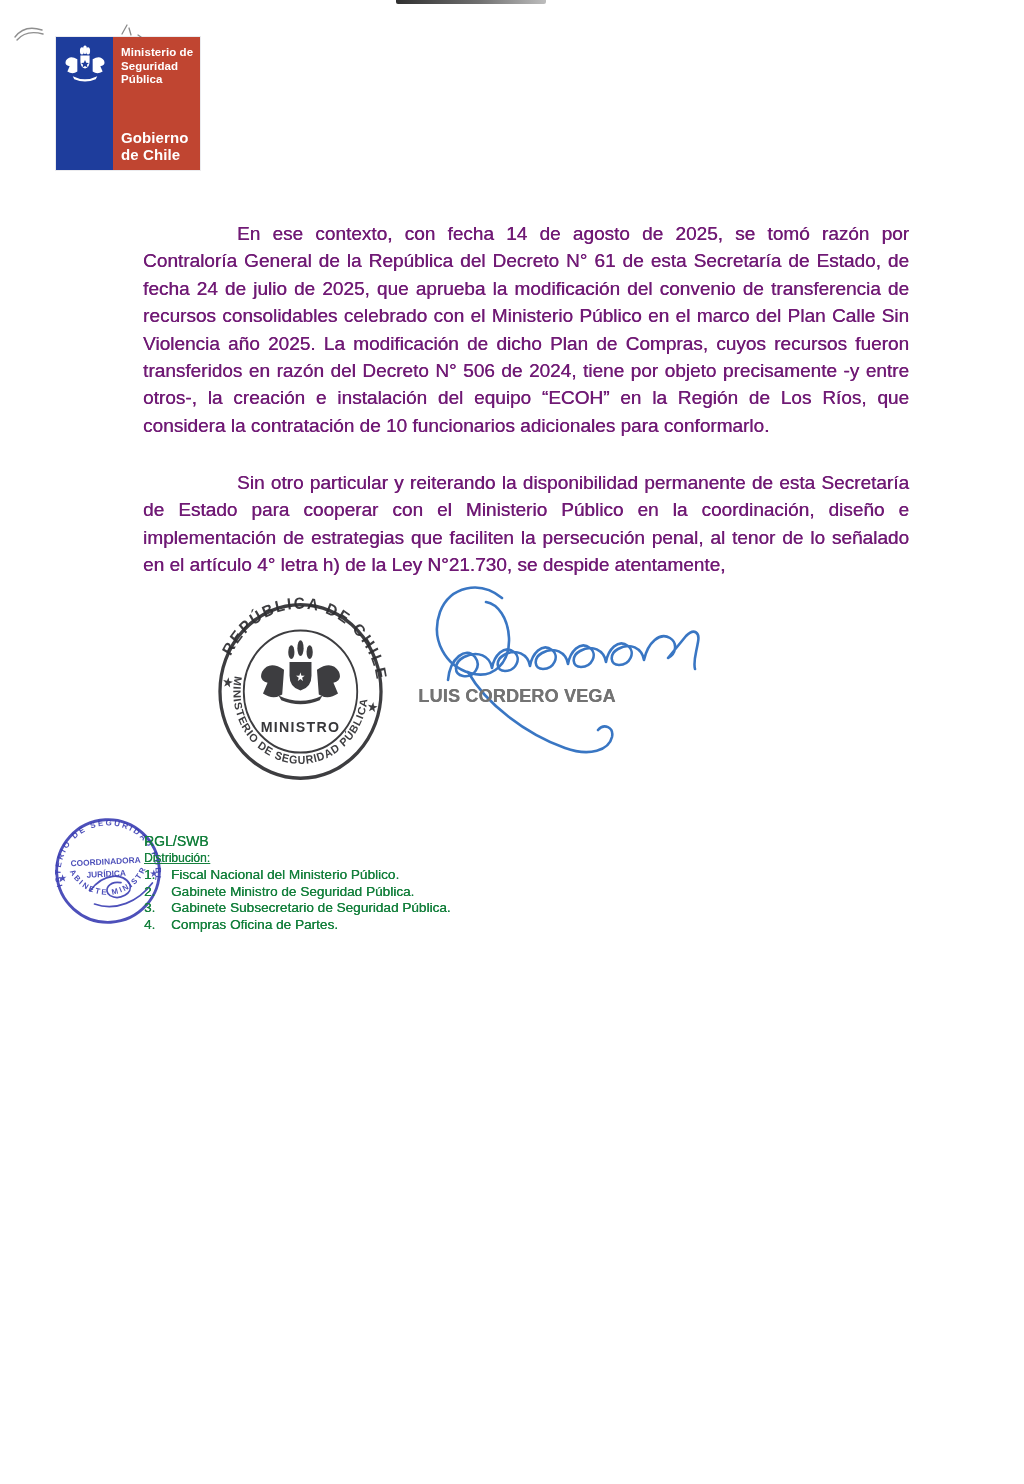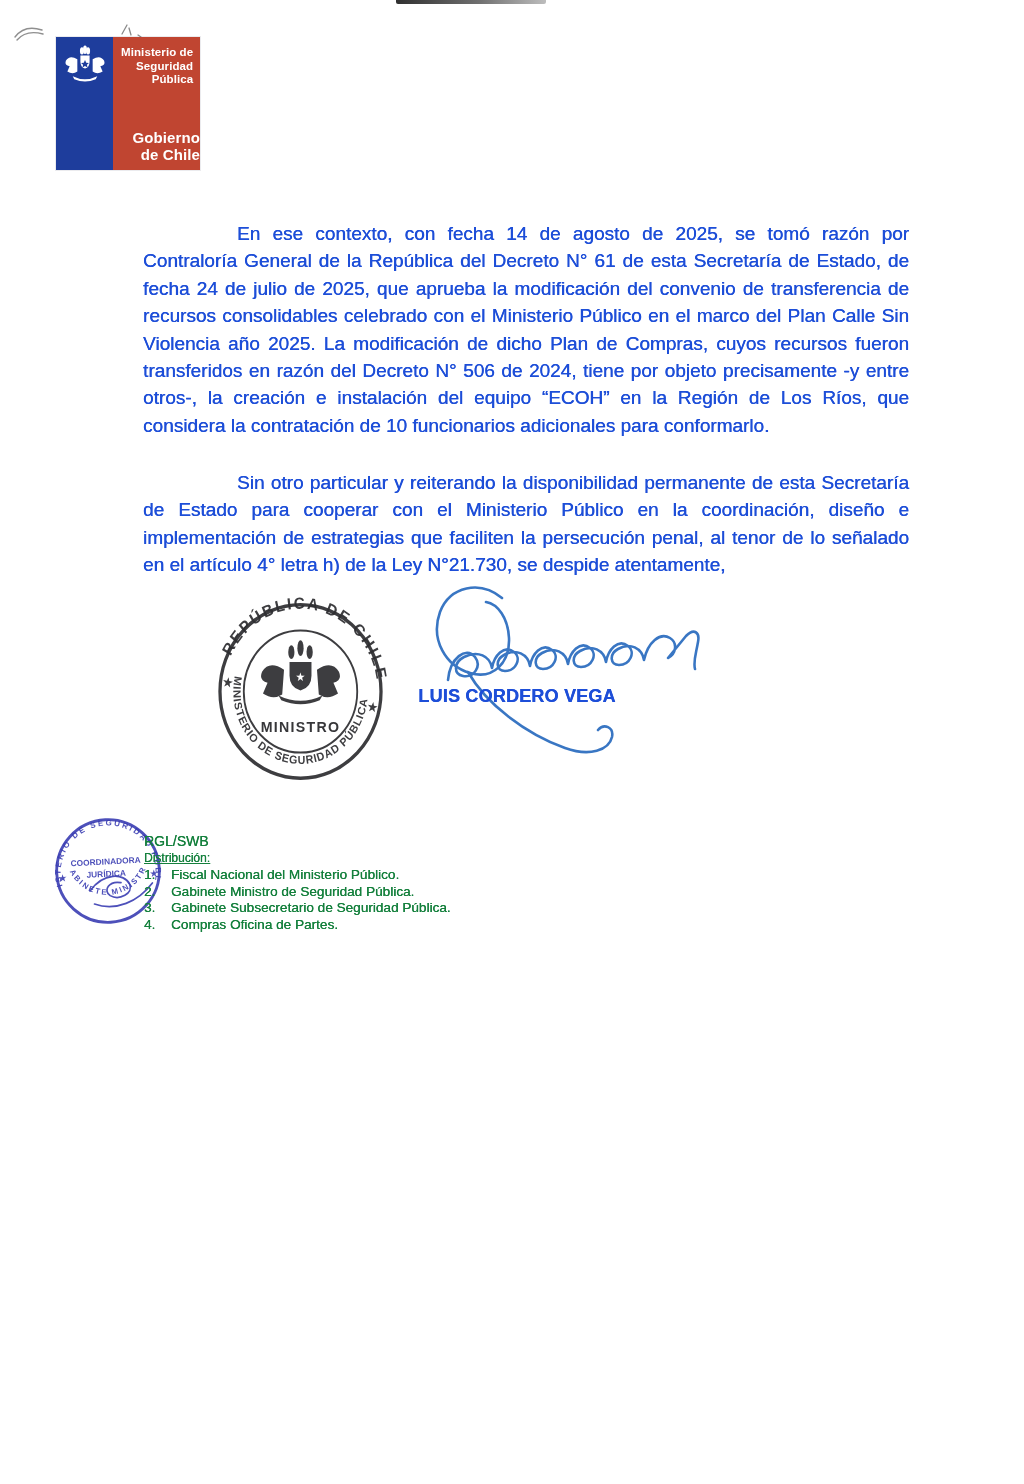--- a/index.html
+++ b/index.html
@@ -17,54 +17,54 @@
     position:absolute;left:396px;top:0;width:150px;height:4px;
     background:linear-gradient(90deg,#303030 0%,#6f6f6f 55%,#bdbdbd 100%);
     border-radius:0 0 2px 2px;
   }
   .pen-mark{position:absolute;left:12px;top:23px;width:36px;height:20px;}
   .tick-mark{position:absolute;left:104px;top:22px;width:40px;height:18px;}
 
   
   .logo{
     position:absolute;left:56px;top:37px;width:144px;height:133px;
-    display:flex;box-shadow:0 0 0 1px rgba(120,120,140,.15);text-align:right;
+    display:flex;box-shadow:0 0 0 1px rgba(120,120,140,.15);
   }
   .logo-blue{width:57px;background:#1e3d9c;position:relative;}
   .logo-red{flex:1;background:#c04531;position:relative;color:#fff;}
   .coat{position:absolute;left:50%;top:8px;transform:translateX(-50%);}
   .logo-ministry{
     position:absolute;left:8px;top:9px;
     font-size:11.5px;font-weight:bold;line-height:13.5px;letter-spacing:.1px;
   }
   .logo-gov{
     position:absolute;left:8px;bottom:7px;
     font-size:15px;font-weight:bold;letter-spacing:.1px;
   }
 
   
   .para{
     position:absolute;left:143px;width:766px;margin:0;
     font-size:19px;line-height:27.4px;
     text-align:justify;
-    color:#1d4ed8;
+    color:#701a75;
     text-shadow:0.35px 0 0 currentColor;
     text-indent:94px;
   }
   .p1{top:220px;}
   .p2{top:458px;margin-top:11px;}
 
   
   .seal{position:absolute;left:209px;top:593px;width:183px;height:197px;mix-blend-mode:multiply;}
   .signature{position:absolute;left:402px;top:576px;width:330px;height:192px;mix-blend-mode:multiply;}
   .legal-stamp{position:absolute;left:51px;top:814px;width:114px;height:114px;mix-blend-mode:multiply;transform:rotate(-3deg);}
 
   .signer{
     position:absolute;left:343px;top:686px;width:348px;
-    text-align:center;font-weight:bold;color:#1d4ed8;
+    text-align:center;font-weight:bold;color:#737373;
     text-shadow:0.3px 0 0 currentColor;
   }
   .signer-name{font-size:18px;line-height:21px;letter-spacing:.2px;}
   .signer-title{font-size:18px;line-height:21px;margin-top:2px;letter-spacing:.2px;}
 
   
   .footer{position:absolute;left:144px;top:833px;color:#15803d;text-shadow:0.25px 0 0 currentColor;}
   .initials{font-size:14px;line-height:17px;}
   .dist-label{font-size:12px;line-height:17px;text-decoration:underline;}
   .dist-item{display:flex;font-size:13.6px;line-height:16.6px;}

